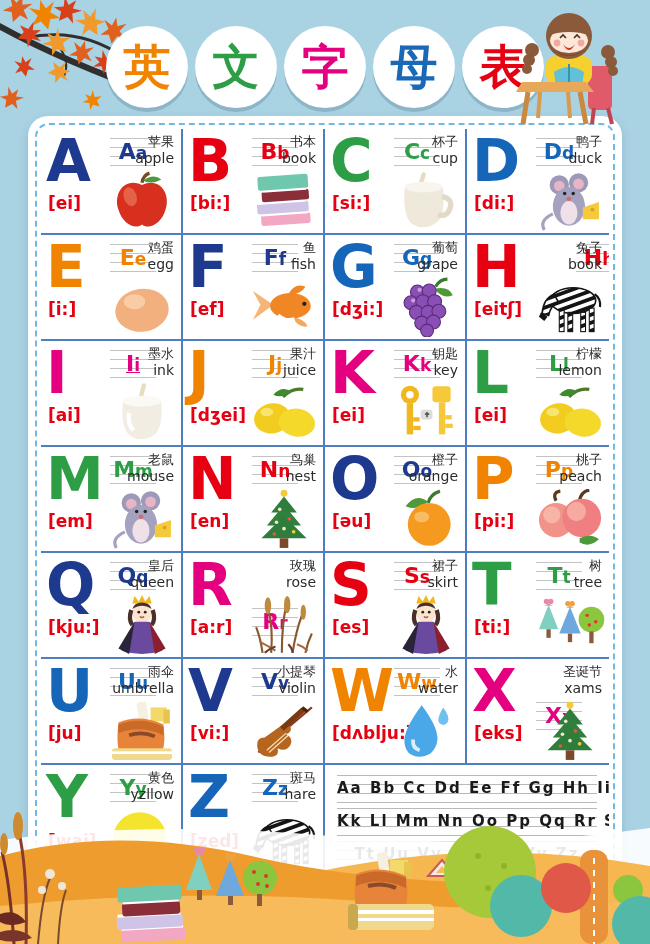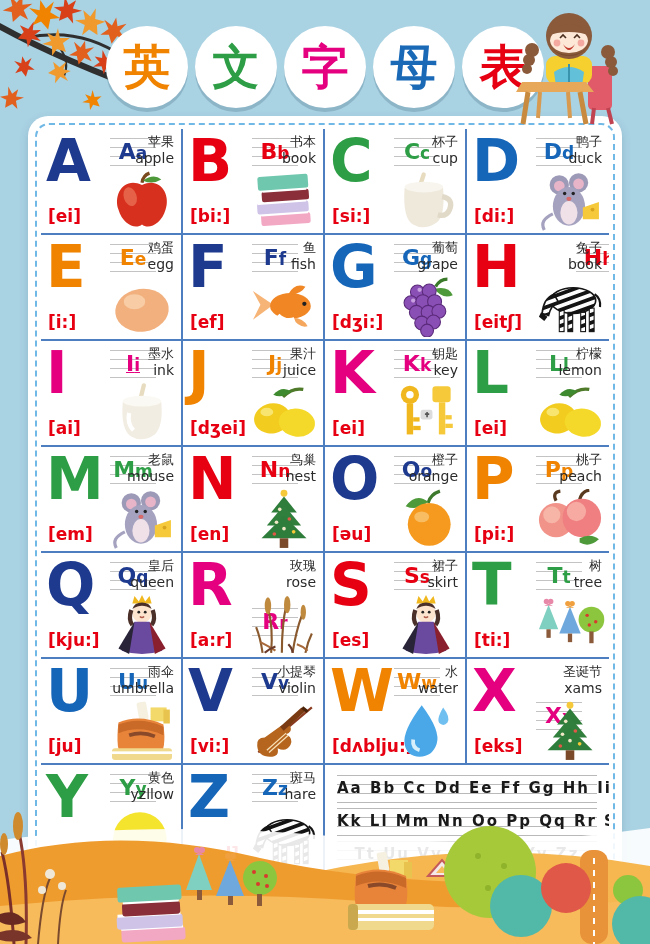--- a/index.html
+++ b/index.html
@@ -23,21 +23,21 @@
   .cell.last-col { border-right:none; }
   .cell.last-row { border-bottom:none; }
   .big-letter { position:absolute; left:5px; top:0px; font-size:58px; line-height:64px; font-weight:bold; }
   .practice { position:absolute; left:69px; top:9px; width:46px; height:28px; text-align:center;
               background-image:repeating-linear-gradient(to bottom,#c3c3c3 0,#c3c3c3 1px,transparent 1px,transparent 9px);
               font-weight:bold; font-size:17px; line-height:27px; }
   .practice::first-letter { font-size:22px; }
   .word { position:absolute; right:7px; top:5px; text-align:right; color:#2b2b2b; line-height:1.2; }
   .word .cn { font-size:13px; display:block; }
   .word .en { font-size:14px; display:block; }
-  .phon { position:absolute; left:7px; bottom:7px; color:#e60012; font-weight:bold; font-size:17px; }
+  .phon { position:absolute; left:7px; bottom:20px; color:#e60012; font-weight:bold; font-size:17px; }
   .illo { position:absolute; right:4px; bottom:2px; width:70px; height:60px; }
   .illo svg { width:100%; height:100%; display:block; }
 
   
   #summary { grid-column:3 / 5; padding:10px 12px 0 12px; }
   .sumline { height:28px; margin-bottom:5px; text-align:center; font-weight:bold; font-size:15px; line-height:27px;
              color:#1a1a1a; letter-spacing:2px; white-space:nowrap;
              background-image:repeating-linear-gradient(to bottom,#b9b9b9 0,#b9b9b9 1px,transparent 1px,transparent 9px); }
 
   

